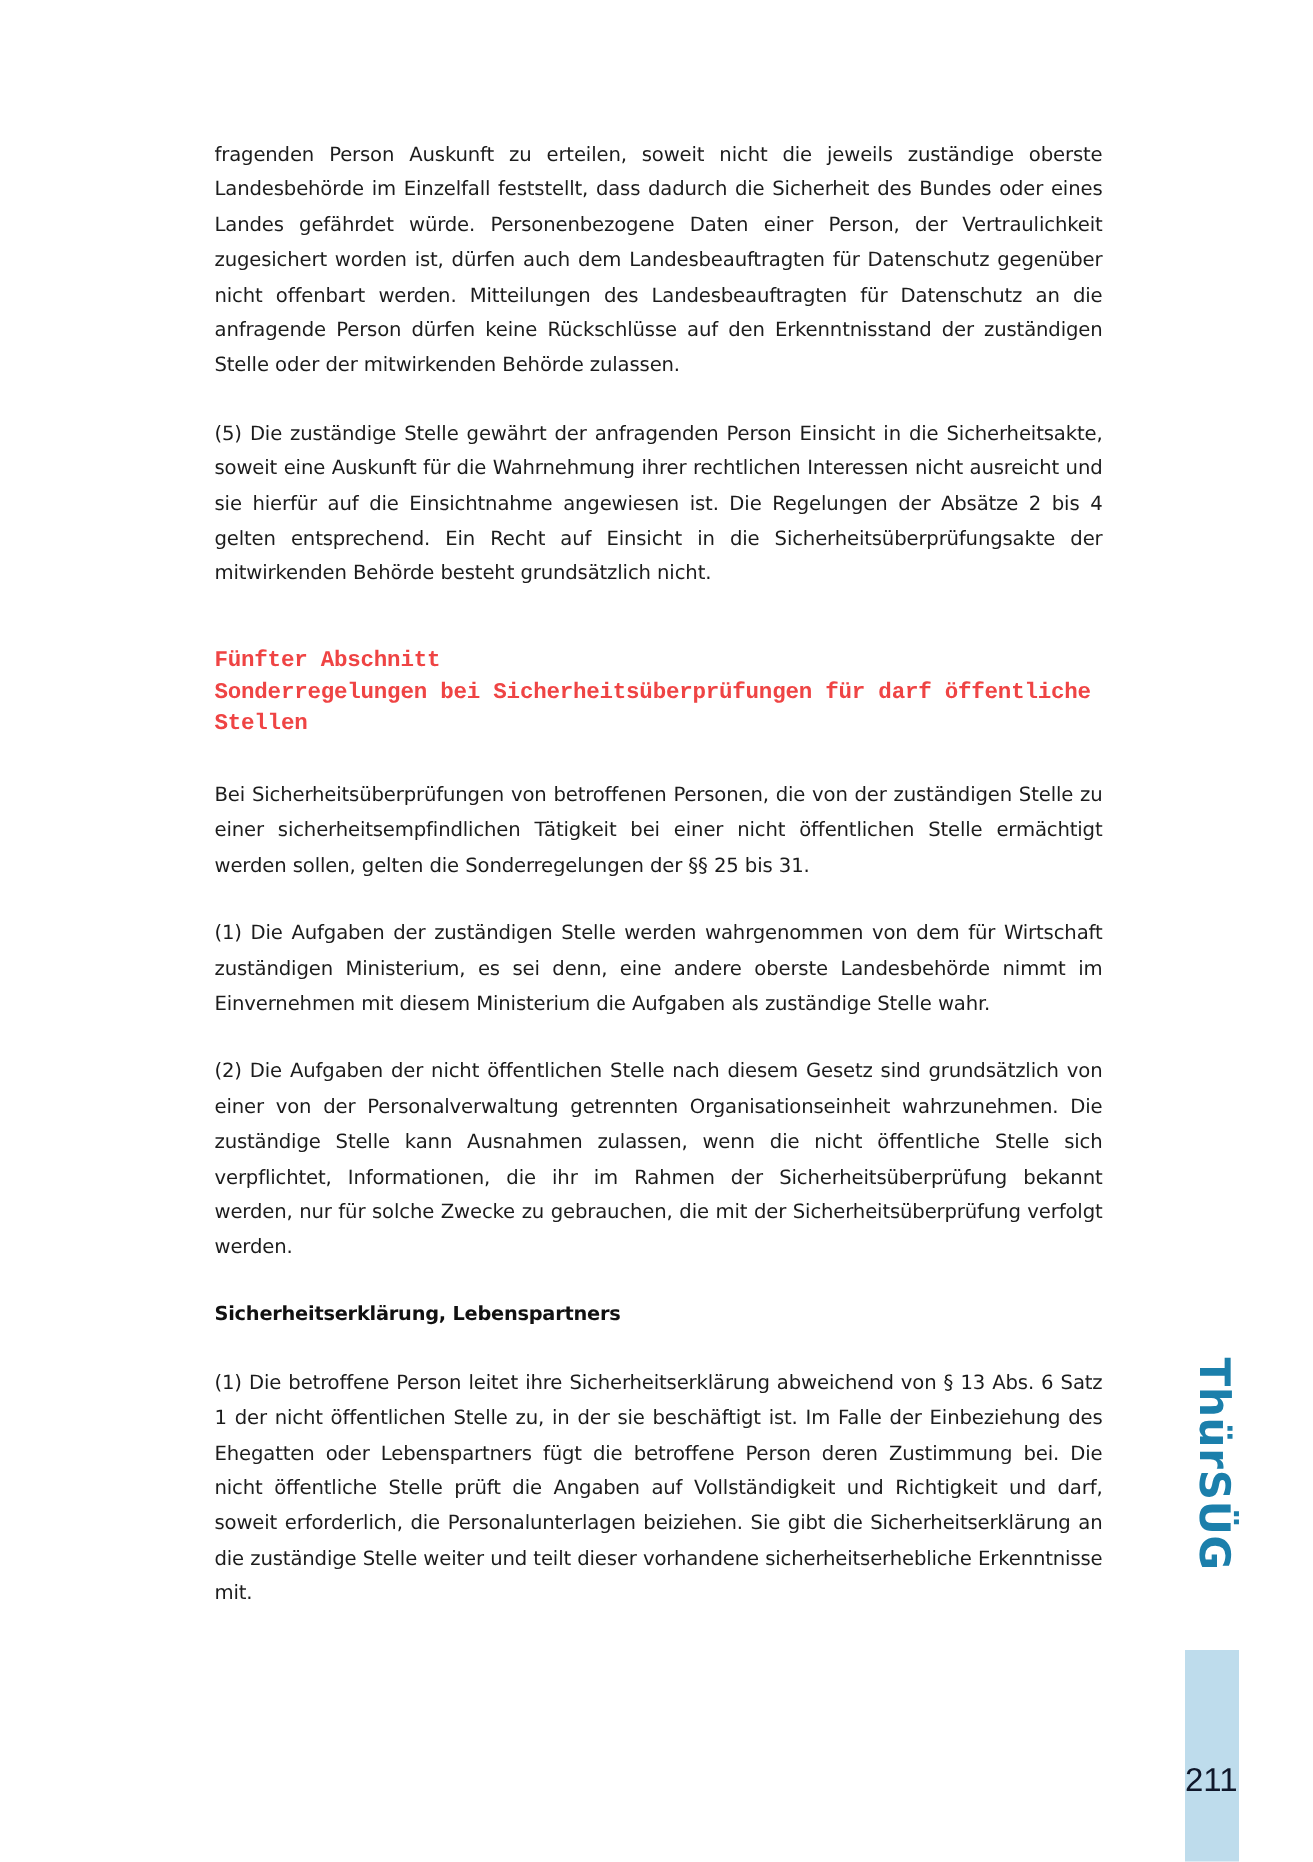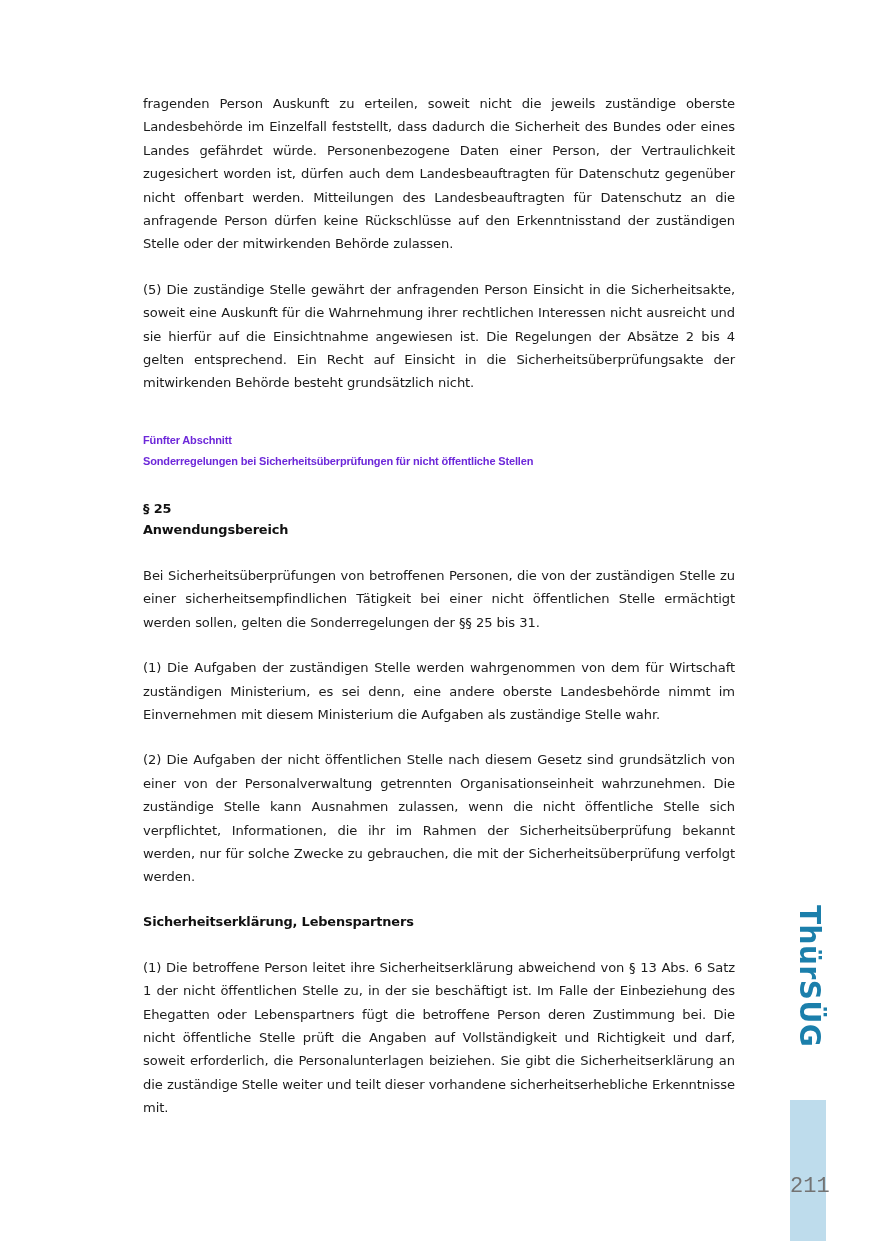--- a/index.html
+++ b/index.html
@@ -42,24 +42,24 @@
     margin: 0 0 22px 0;
     letter-spacing: -0.1px;
     word-spacing: 0.1px;
     -webkit-hyphens: none;
     hyphens: none;
   }
   .para.last-of-block { margin-bottom: 12px; }
 
   
   .section-head {
-    color: #6d28d9;
-    font-family: Liberation Sans, sans-serif;
+    color: #ef4444;
+    font-family: Liberation Mono, monospace;
     font-weight: bold;
-    font-size: 11px;
+    font-size: 15px;
     line-height: 21px;
     letter-spacing: -0.15px;
     margin: 0;
   }
   .section-head-wrap { margin: 0 0 26px 0; }
 
   
   .para-head {
     color: #111111;
     font-family: "DejaVu Sans", sans-serif;
@@ -95,49 +95,45 @@
     top: 1100px;
     width: 36px;
     height: 141px;
     background: #bedcec;
   }
   .page-number {
     position: absolute;
     left: 790px;
     top: 1176px;
     width: 70px;
-    font-family: Liberation Mono, monospace;
+    font-family: Liberation Sans, sans-serif;
     font-size: 22px;
-    color: #737373;
+    color: #0f172a;
     letter-spacing: 0px;
     line-height: 1;
   }
 </style>
 </head>
 <body>
 
 <div class="page">
 
   <div class="column">
 
     <p class="para">fragenden Person Auskunft zu erteilen, soweit nicht die jeweils zuständige oberste Landesbehörde im Einzelfall feststellt, dass dadurch die Sicherheit des Bundes oder eines Landes gefährdet würde. Personenbezogene Daten einer Person, der Vertraulichkeit zugesichert worden ist, dürfen auch dem Landesbeauftragten für Datenschutz gegenüber nicht offenbart werden. Mitteilungen des Landesbeauftragten für Datenschutz an die anfragende Person dürfen keine Rückschlüsse auf den Erkenntnisstand der zuständigen Stelle oder der mitwirkenden Behörde zulassen.</p>
 
     <p class="para">(5) Die zuständige Stelle gewährt der anfragenden Person Einsicht in die Sicherheitsakte, soweit eine Auskunft für die Wahrnehmung ihrer rechtlichen Interessen nicht ausreicht und sie hierfür auf die Einsichtnahme angewiesen ist. Die Regelungen der Absätze 2 bis 4 gelten entsprechend. Ein Recht auf Einsicht in die Sicherheitsüberprüfungsakte der mitwirkenden Behörde besteht grundsätzlich nicht.</p>
 
     <div class="spacer-before-section"></div>
 
     <div class="section-head-wrap">
       <div class="section-head">Fünfter Abschnitt</div>
-      <div class="section-head">Sonderregelungen bei Sicherheitsüberprüfungen für nicht öffentliche Stellen</div>
+      <div class="section-head">Sonderregelungen bei Sicherheitsüberprüfungen für darf öffentliche Stellen</div>
     </div>
 
-    <div class="para-head-wrap">
-      <div class="para-head">§ 25</div>
-      <div class="para-head">Anwendungsbereich</div>
-    </div>
     <p class="para">Bei Sicherheitsüberprüfungen von betroffenen Personen, die von der zuständigen Stelle zu einer sicherheitsempfindlichen Tätigkeit bei einer nicht öffentlichen Stelle ermächtigt werden sollen, gelten die Sonderregelungen der §§ 25 bis 31.</p>
 
     <p class="para">(1) Die Aufgaben der zuständigen Stelle werden wahrgenommen von dem für Wirtschaft zuständigen Ministerium, es sei denn, eine andere oberste Landesbehörde nimmt im Einvernehmen mit diesem Ministerium die Aufgaben als zuständige Stelle wahr.</p>
     <p class="para">(2) Die Aufgaben der nicht öffentlichen Stelle nach diesem Gesetz sind grundsätzlich von einer von der Personalverwaltung getrennten Organisationseinheit wahrzunehmen. Die zuständige Stelle kann Ausnahmen zulassen, wenn die nicht öffentliche Stelle sich verpflichtet, Informationen, die ihr im Rahmen der Sicherheitsüberprüfung bekannt werden, nur für solche Zwecke zu gebrauchen, die mit der Sicherheitsüberprüfung verfolgt werden.</p>
 
     <div class="para-head-wrap">
       <div class="para-head">Sicherheitserklärung, Lebenspartners</div>
     </div>
     <p class="para last-of-block">(1) Die betroffene Person leitet ihre Sicherheitserklärung abweichend von § 13 Abs. 6 Satz 1 der nicht öffentlichen Stelle zu, in der sie beschäftigt ist. Im Falle der Einbeziehung des Ehegatten oder Lebenspartners fügt die betroffene Person deren Zustimmung bei. Die nicht öffentliche Stelle prüft die Angaben auf Vollständigkeit und Richtigkeit und darf, soweit erforderlich, die Personalunterlagen beiziehen. Sie gibt die Sicherheitserklärung an die zuständige Stelle weiter und teilt dieser vorhandene sicherheitserhebliche Erkenntnisse mit.</p>
 

